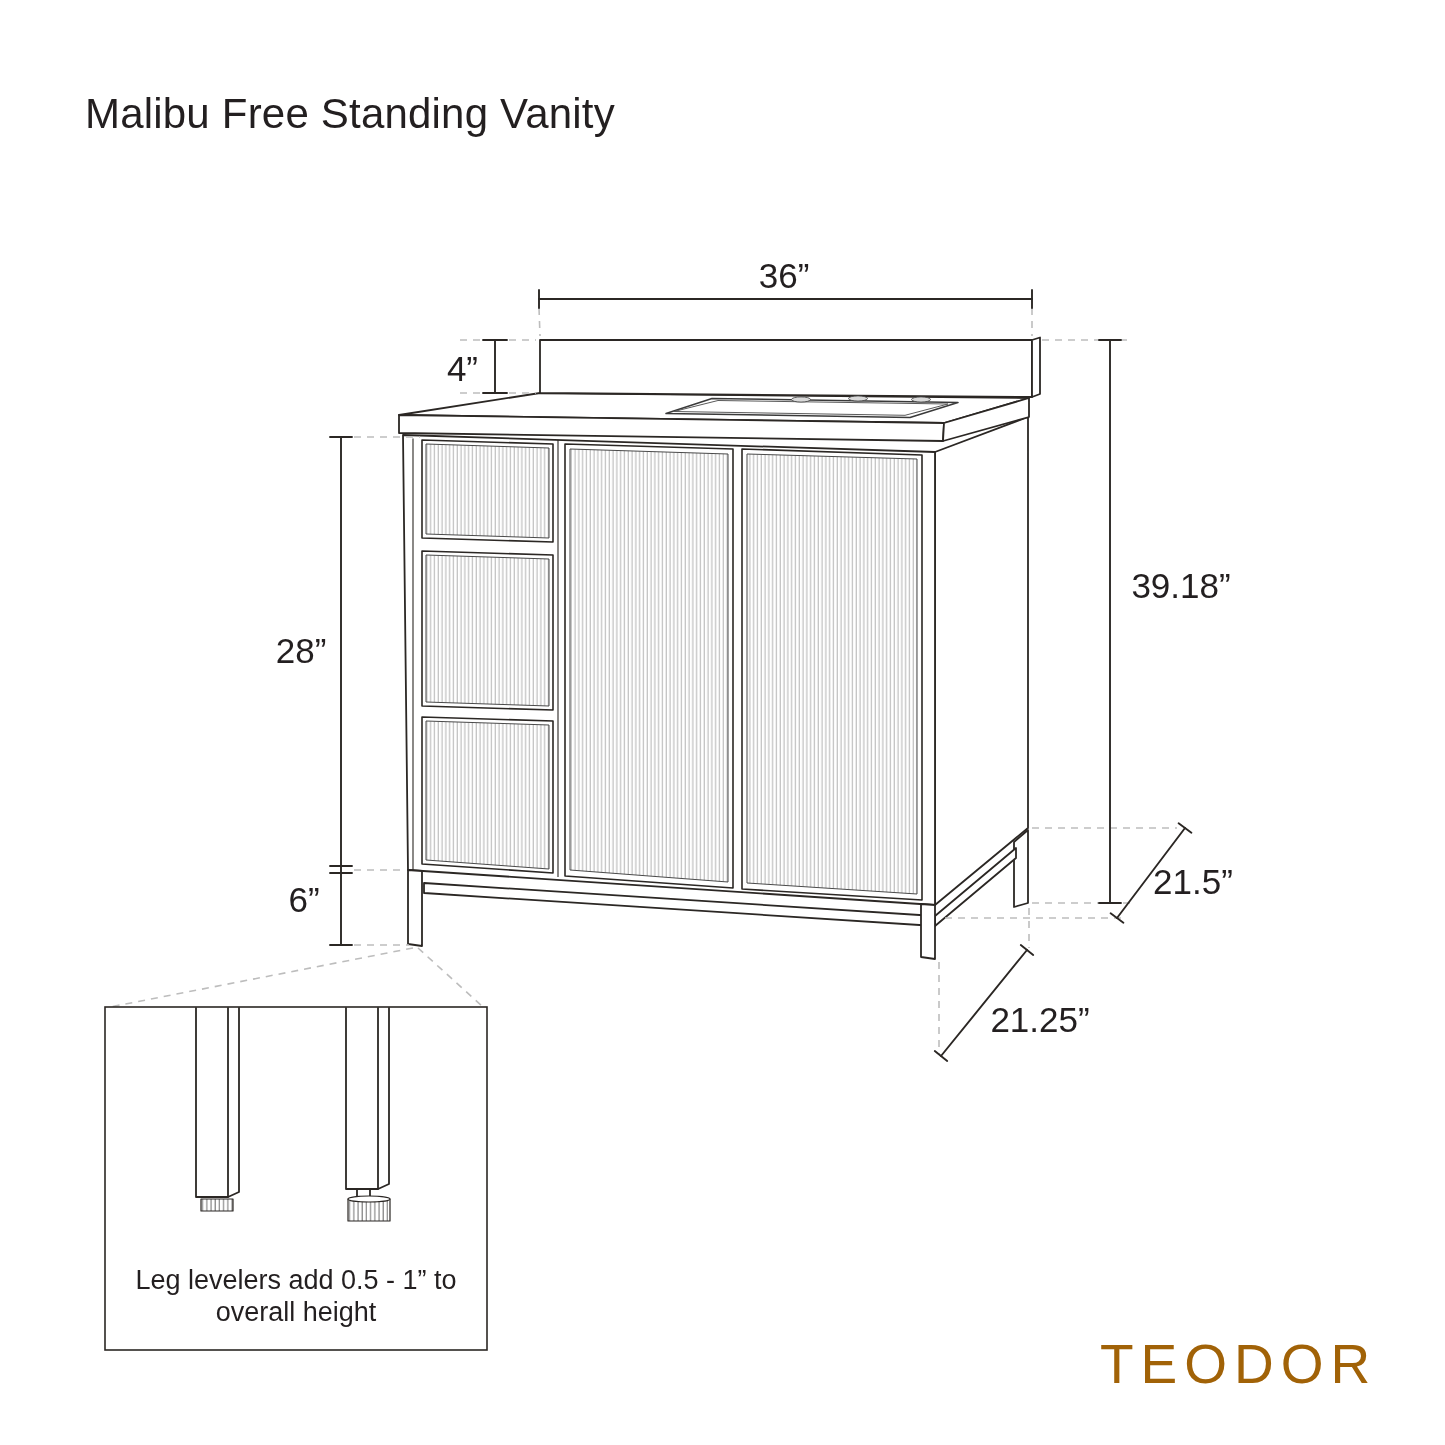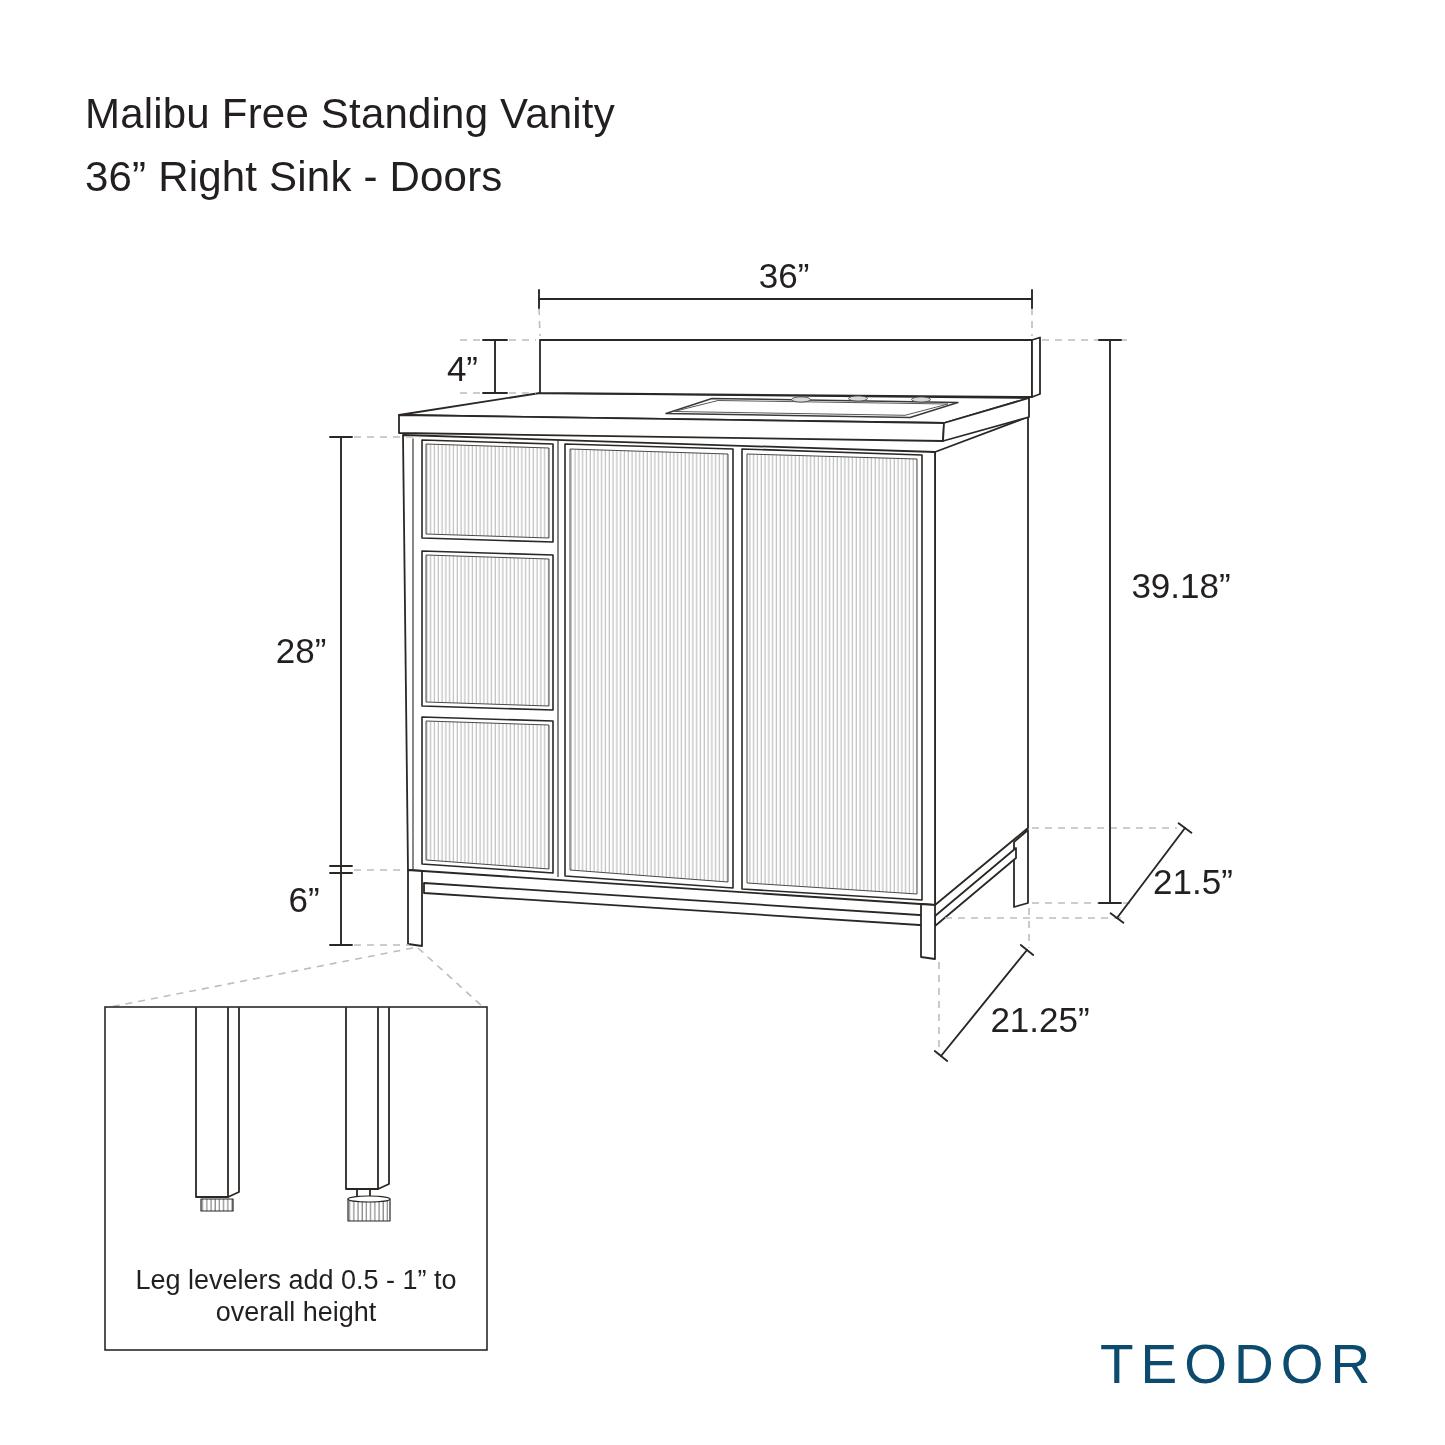--- a/index.html
+++ b/index.html
@@ -12,21 +12,21 @@
   }
   .title-block{
     position:absolute;left:85px;top:82px;
     color:#231f20;
     font-size:42px;line-height:63px;font-weight:400;
     letter-spacing:0.2px;
   }
   .drawing-svg{position:absolute;left:0;top:0;width:1445px;height:1445px;}
   .brand{
     position:absolute;left:1100px;top:1332px;
-    color:#0c4a6e;
+    color:#a16207;
     font-size:55px;font-weight:100;
     letter-spacing:7px;
   }
   .ln{stroke:#2b2724;stroke-width:1.8;fill:#ffffff;stroke-linejoin:round;stroke-linecap:round;}
   .ln-nf{stroke:#2b2724;stroke-width:1.8;fill:none;stroke-linejoin:round;stroke-linecap:round;}
   .ln-thin{stroke:#2b2724;stroke-width:1.1;fill:none;stroke-linejoin:round;}
   .panel{stroke:#2b2724;stroke-width:1.6;fill:#ffffff;stroke-linejoin:round;}
   .panel-in{stroke:#4a4a4a;stroke-width:1;fill:url(#flute);stroke-linejoin:round;}
   .dash{stroke:#bdbdbd;stroke-width:1.6;stroke-dasharray:7 6;fill:none;stroke-linecap:butt;}
   .dim{stroke:#2b2724;stroke-width:1.9;fill:none;stroke-linecap:round;}
@@ -36,21 +36,20 @@
   .sink-in{stroke:#5a5a5a;stroke-width:1;fill:none;stroke-linejoin:round;}
   .hole{fill:#d9d9d9;stroke:#4a4a4a;stroke-width:0.9;}
 </style>
 </head>
 <body>
 
 <div class="canvas">
 
   <div class="title-block">
     <div>Malibu Free Standing Vanity</div>
-    <div>36” Right Sink - Doors</div>
   </div>
 
   <svg class="drawing-svg" viewBox="0 0 1445 1445">
     <defs>
       <pattern id="flute" width="3.8" height="8" patternUnits="userSpaceOnUse">
         <rect width="3.8" height="8" fill="#ffffff"></rect>
         <line x1="1.2" y1="0" x2="1.2" y2="8" stroke="#a6a6a6" stroke-width="0.9"></line>
       </pattern>
       <pattern id="knurl" width="4.2" height="8" patternUnits="userSpaceOnUse">
         <rect width="4.2" height="8" fill="#ffffff"></rect>

